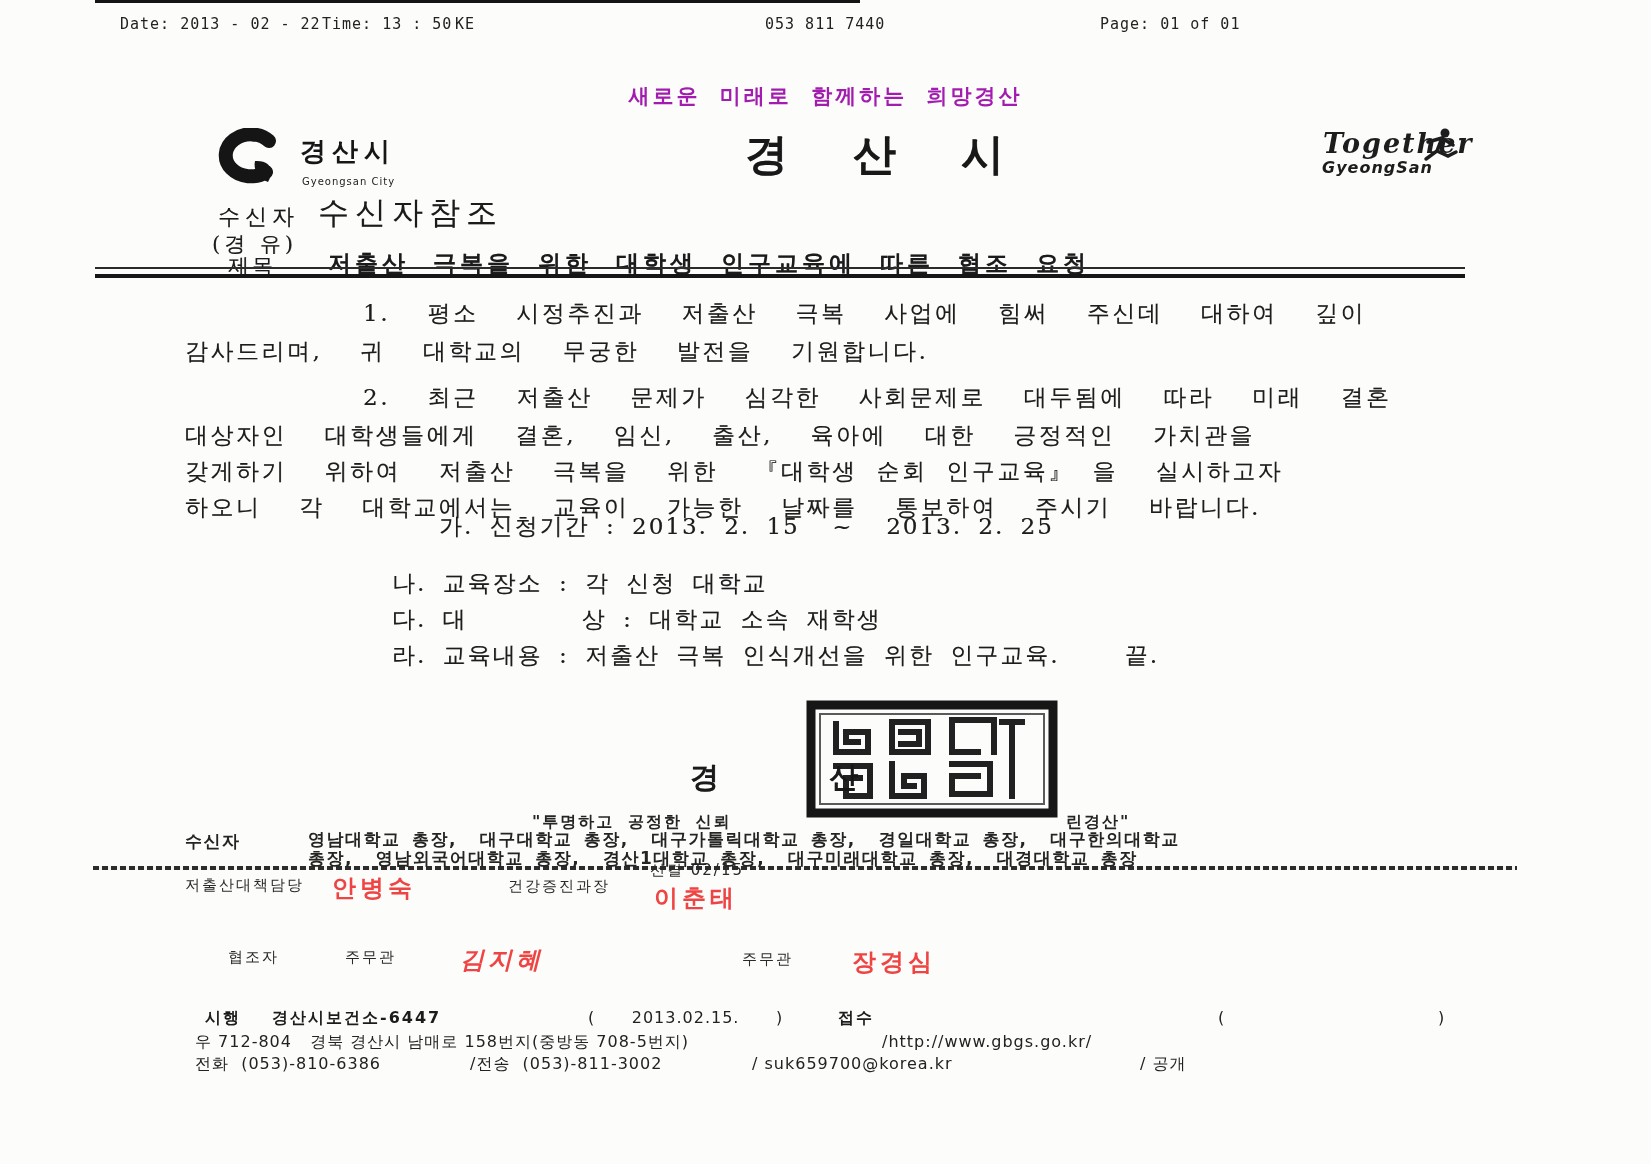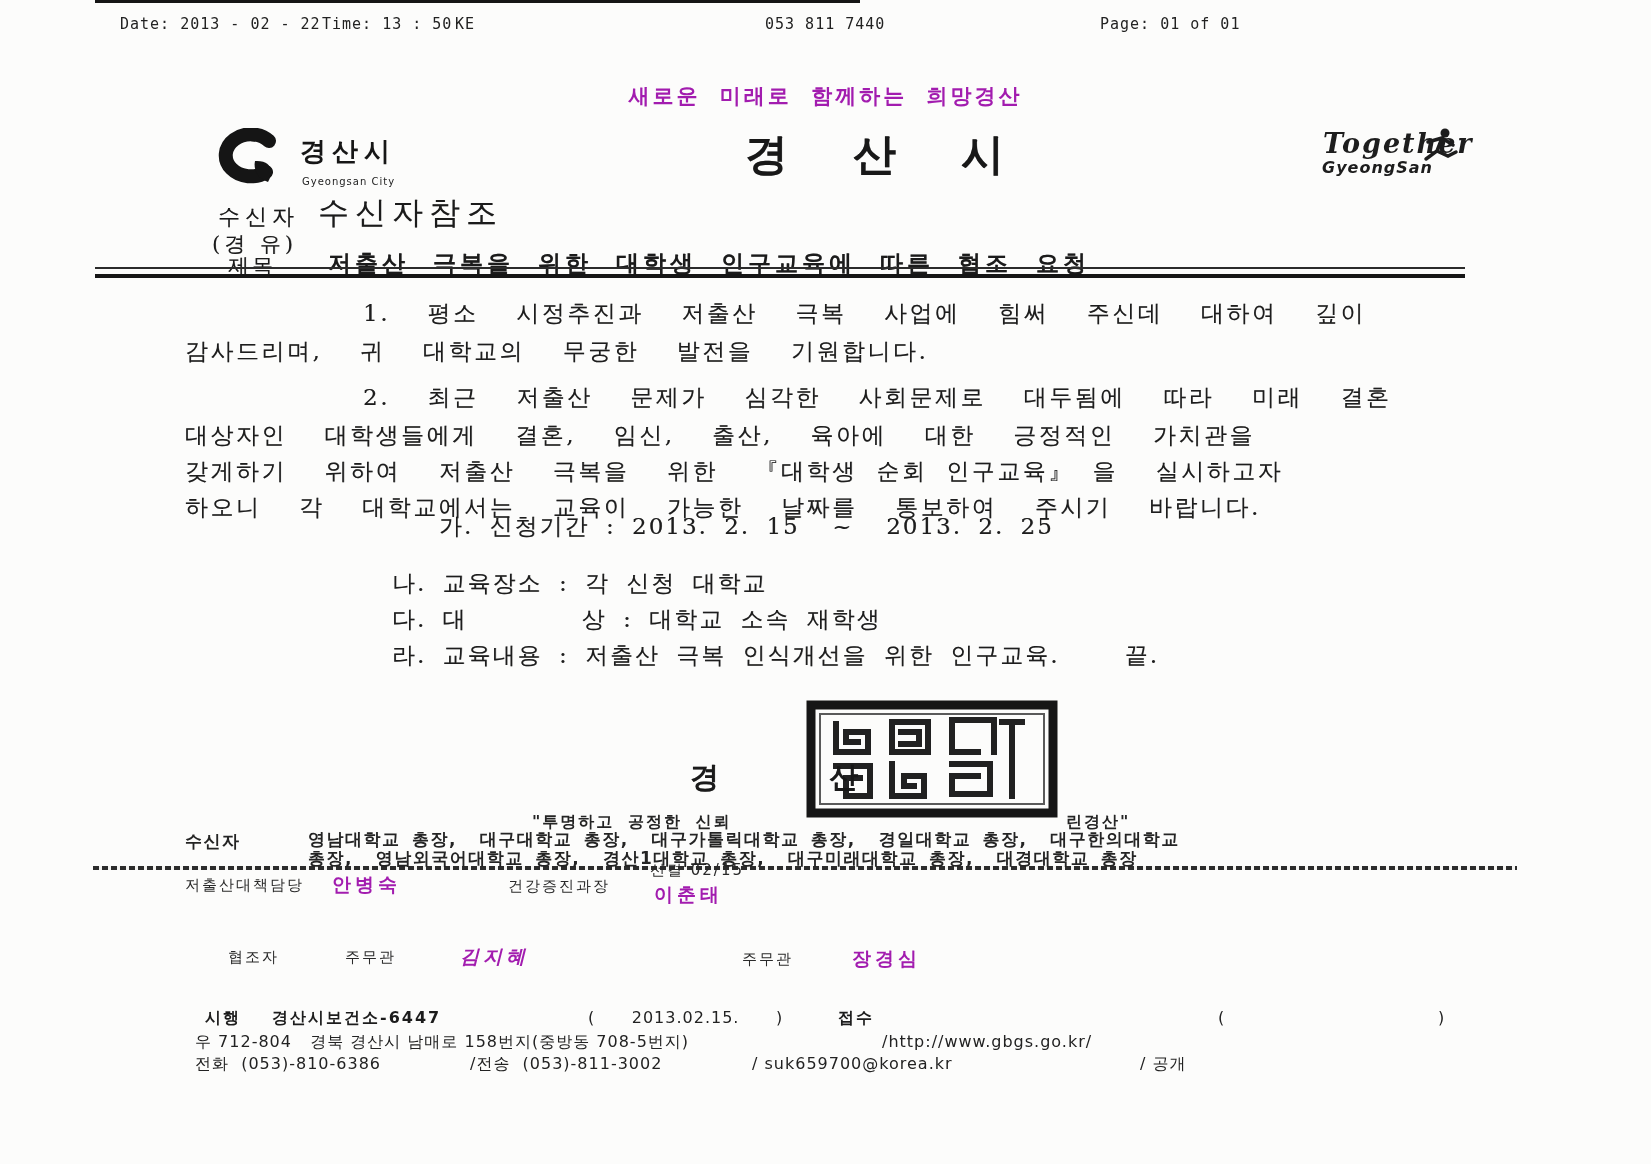--- a/index.html
+++ b/index.html
@@ -39,21 +39,21 @@
   .issuer{top:758px;left:690px;font-size:29px;font-weight:600;letter-spacing:30px;color:#1a1a1a;}
   .seal{top:700px;left:806px;z-index:5;}
   .quote{font-size:16px;font-weight:700;letter-spacing:2px;word-spacing:6px;color:#242424;z-index:1;}
 
   .recips{font-size:17px;font-weight:600;letter-spacing:1.5px;word-spacing:4px;color:#242424;z-index:1;}
 
   .hatch{top:866px;left:93px;width:1424px;height:4px;
          background:repeating-linear-gradient(90deg,#2c2c2c 0 6px,#f4f4f2 6px 9px);}
 
   .small-label{font-size:15px;letter-spacing:2px;color:#2a2a2a;}
-  .name-bold{font-size:19px;font-weight:700;letter-spacing:4px;color:#a21caf;}
+  .name-bold{font-size:24px;font-weight:700;letter-spacing:4px;color:#ef4444;}
   .foot{font-size:16px;letter-spacing:1px;color:#222;}
   .foot-b{font-size:16px;font-weight:700;letter-spacing:2px;color:#1c1c1c;}
 
   .scan-bar{position:absolute;background:#151515;}
 </style>
 </head>
 <body>
 
 <div class="page">
 

